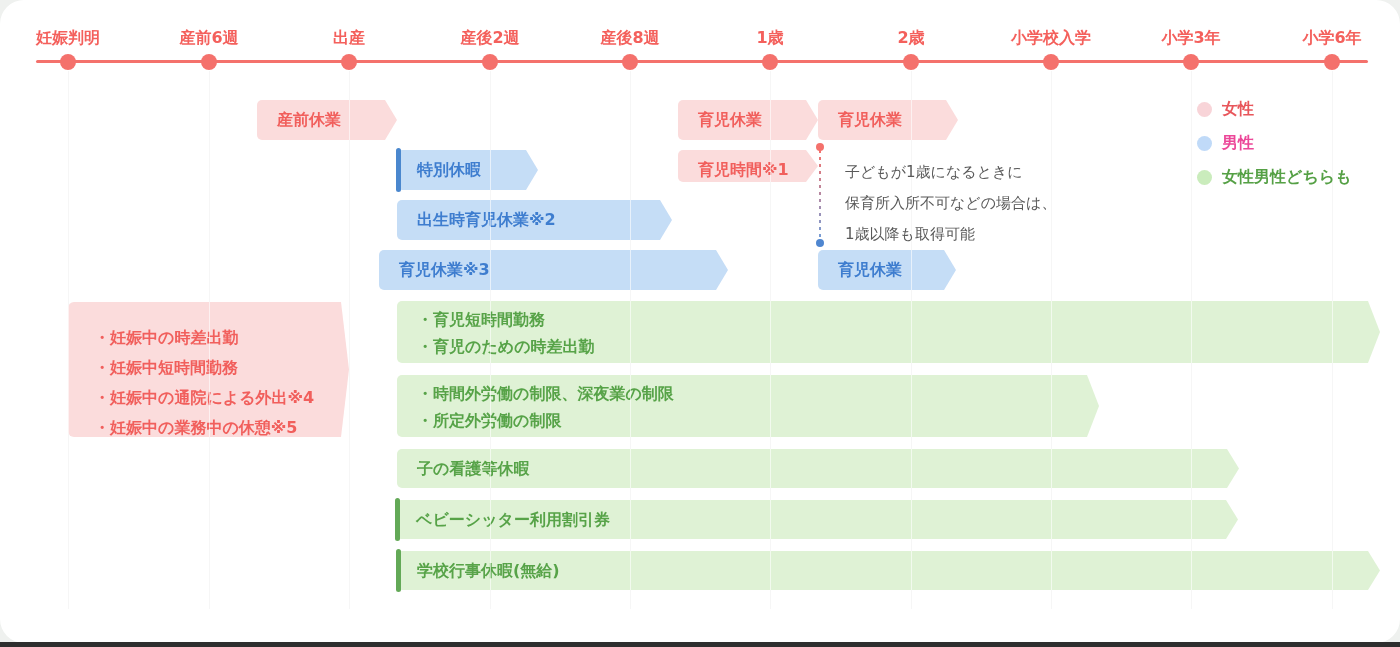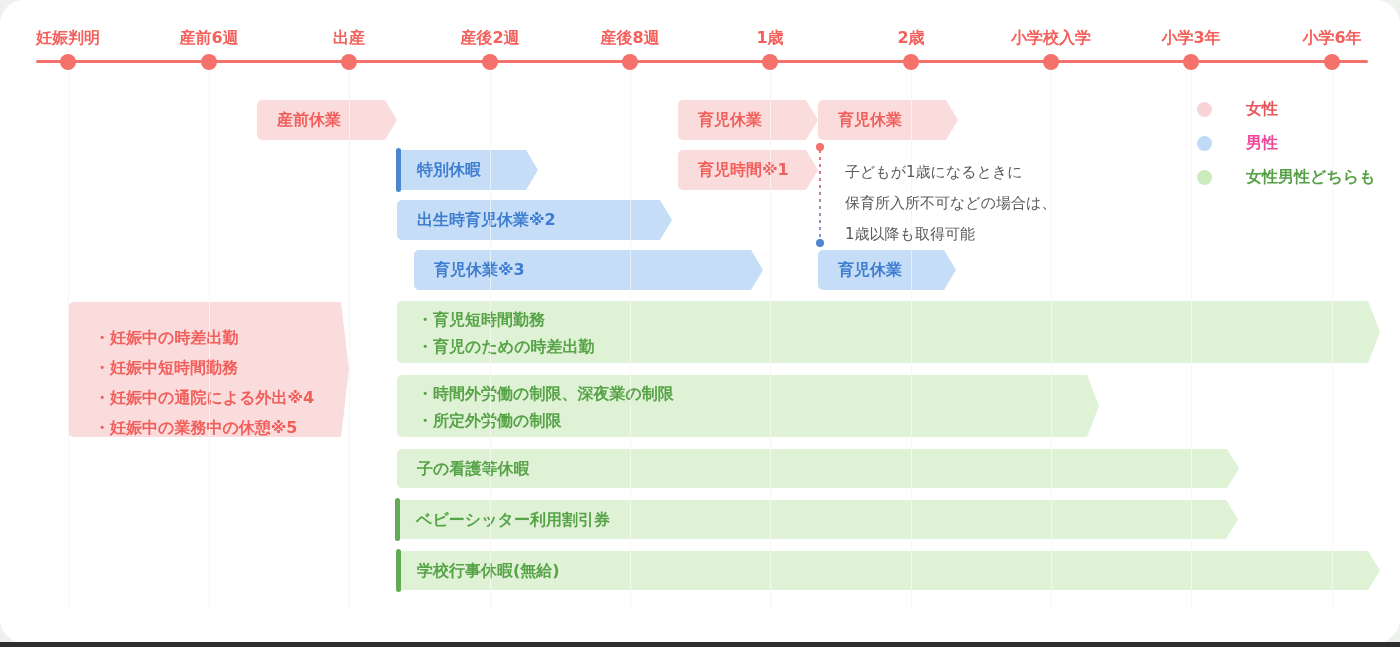--- a/index.html
+++ b/index.html
@@ -92,21 +92,21 @@
     -webkit-mask-image:repeating-linear-gradient(to bottom,#000 0 3px,transparent 3px 7px);
             mask-image:repeating-linear-gradient(to bottom,#000 0 3px,transparent 3px 7px);
   }
   .c-dot { position:absolute; left:-3px; width:8px; height:8px; border-radius:50%; z-index:4; }
   .c-dot.top    { top:-7px;    background:#F4716C; }
   .c-dot.bottom { bottom:-7px; background:#4F86D0; }
   
   .legend { position:absolute; left:1197px; top:99px; z-index:4; }
   .legend-item { display:flex; align-items:center; margin-bottom:13px; }
   .legend-swatch { width:15px; height:15px; border-radius:50%; margin-right:10px; flex:none; }
-  .legend-label { font-size:16px; font-weight:700; white-space:nowrap;margin-left:24px; }
+  .legend-label { font-size:16px; font-weight:700; white-space:nowrap; }
 </style>
 </head>
 <body>
 
 <div class="card">
 
   <div class="axis"></div>
 
   <div class="milestone" style="left:68px">
     <div class="m-label">妊娠判明</div>
@@ -180,31 +180,31 @@
   <div class="bar female h40" style="left:770px;top:100px;width:140px;height:40px">
     <div class="bar-body"></div>
     <span class="bar-label">育児休業</span>
   </div>
 
   <div class="bar male h40" style="left:349px;top:150px;width:141px;height:40px">
     <div class="bar-body"></div>
     <i class="edge blue"></i>
     <span class="bar-label">特別休暇</span>
   </div>
-  <div class="bar female h40" style="left:630px;top:150px;width:140px;height:40px">
+  <div class="bar female h40" style="left:630px;top:150px;width:140px;height:32px">
     <div class="bar-body"></div>
     <span class="bar-label">育児時間※1</span>
   </div>
 
   <div class="bar male h40" style="left:349px;top:200px;width:275px;height:40px">
     <div class="bar-body"></div>
     <span class="bar-label">出生時育児休業※2</span>
   </div>
 
-  <div class="bar male h40" style="left:366px;top:250px;width:349px;height:40px">
+  <div class="bar male h40" style="left:331px;top:250px;width:349px;height:40px">
     <div class="bar-body"></div>
     <span class="bar-label">育児休業※3</span>
   </div>
   <div class="bar male h40" style="left:770px;top:250px;width:138px;height:40px">
     <div class="bar-body"></div>
     <span class="bar-label">育児休業</span>
   </div>
 
   <div class="preg-box">
     <div class="preg-item">・妊娠中の時差出勤</div>

